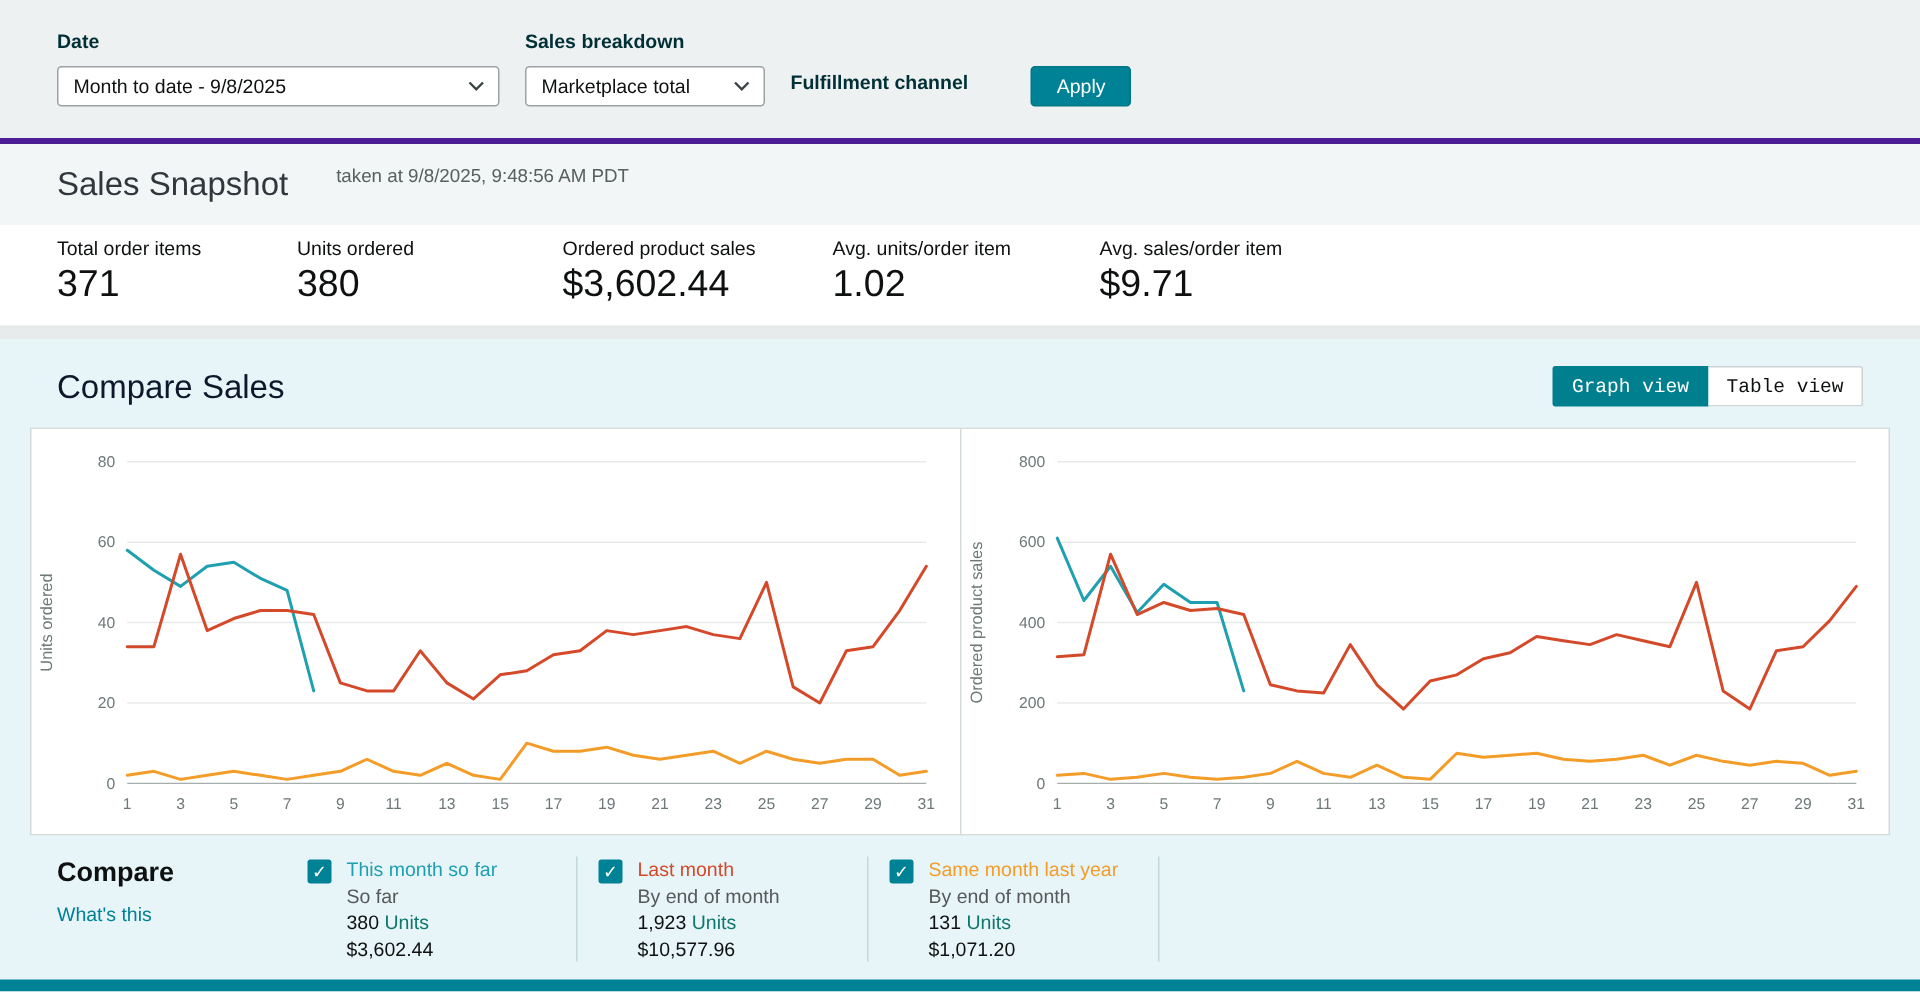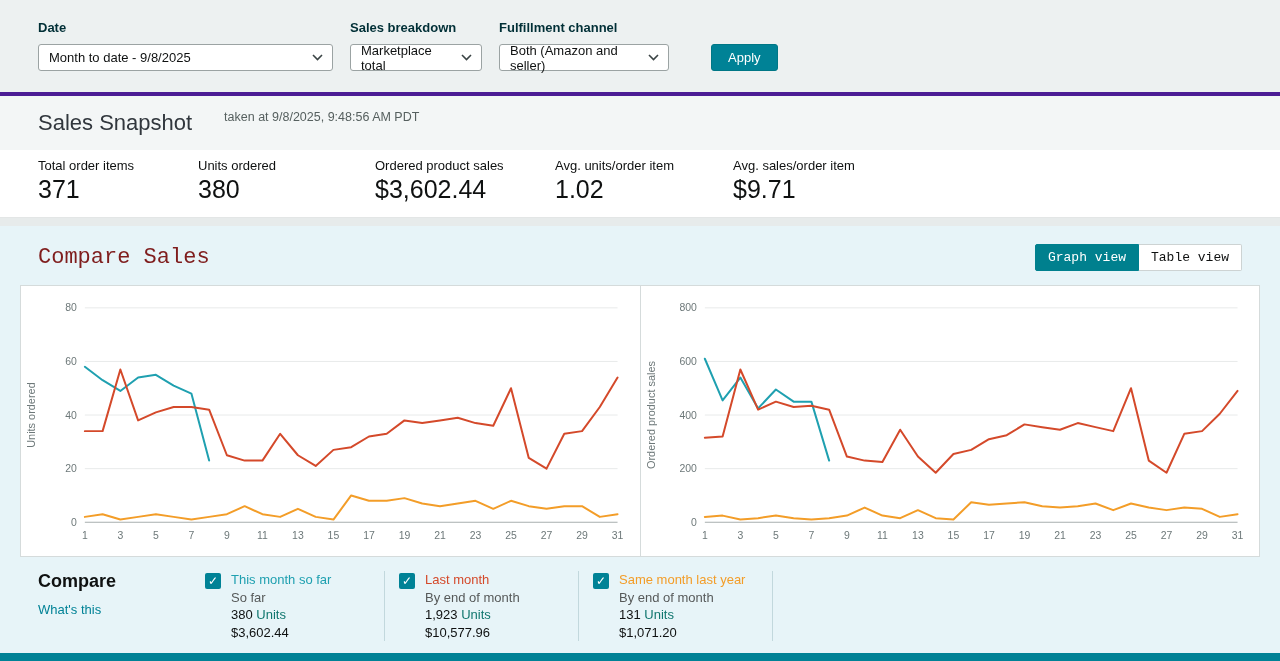--- a/index.html
+++ b/index.html
@@ -14,21 +14,21 @@
     background:#edf1f1; border-bottom:4px solid #4c1d95;
     padding:20px 38px 21px; display:flex; align-items:flex-end;
   }
   .filter-group { margin-right:17px; }
   .filter-label { display:block; font-size:13px; font-weight:bold; color:#002f36; margin-bottom:9px; line-height:15px; }
   .select {
     height:27px; background:#fff; border:1px solid #9ba3a3; border-radius:3px;
     display:flex; align-items:center; justify-content:space-between;
     padding:0 9px 0 10px; font-size:13px; color:#0f1111; cursor:pointer;
   }
-  .sel-date { width:295px; } .sel-breakdown { width:132px; } .sel-channel { width:170px; }
+  .sel-date { width:295px; } .sel-breakdown { width:160px; } .sel-channel { width:170px; }
   .chev { display:flex; align-items:center; margin-left:8px; }
   .apply-btn {
     margin-left:25px; height:27px; padding:0 16px; background:#008296; color:#fff;
     border:1px solid #007786; border-radius:3px; font-size:13px; cursor:pointer;
     font-family:"Liberation Sans", sans-serif;
   }
 
   
   .snapshot-band { background:#f3f6f6; padding:14px 38px; display:flex; align-items:flex-start; }
   .snapshot-title { font-size:22px; font-weight:400; color:#31373d; line-height:26px; }
@@ -37,21 +37,21 @@
   .metric { }
   .m0{width:160px}.m1{width:177px}.m2{width:180px}.m3{width:178px}.m4{width:auto}
   .metric-label { font-size:13px; color:#0f1111; line-height:15px; }
   .metric-value { font-size:25px; font-weight:400; color:#0f1111; margin-top:2px; line-height:28px; }
 
   .section-gap { height:8px; background:#e7ebeb; }
 
   
   .compare-section { background:#e7f4f8; height:432px; padding:18px 20px 0; }
   .compare-header { display:flex; justify-content:space-between; align-items:flex-start; padding:0 18px; margin-bottom:14px; }
-  .compare-title { font-size:22px; font-weight:400; color:#7f1d1d; line-height:27px;font-family:Liberation Mono, monospace; }
+  .compare-title { font-size:22px; font-weight:400; color:#0f172a; line-height:27px; }
   .view-toggle { display:flex; }
   .view-btn {
     height:27px; padding:0 12px; font-size:13px; background:#fff; color:#0f1111;
     border:1px solid #cdd3d3; cursor:pointer; font-family:Liberation Mono, monospace;
   }
   .view-btn:first-child { border-radius:2px 0 0 2px; }
   .view-btn:last-child  { border-radius:0 2px 2px 0; border-left:none; }
   .view-btn.active { background:#00808e; border-color:#00808e; color:#fff; }
 
   .charts-panel { background:#fff; border:1px solid #d5dbdb; display:flex; height:272px; }
@@ -104,28 +104,20 @@
         <span>Marketplace total</span>
         <span class="chev">
           <svg width="11" height="7" viewBox="0 0 11 7">
               <path d="M1 1l4.5 4.5L10 1" fill="none" stroke="#3b4445" stroke-width="1.6"></path>
             </svg>
         </span>
       </div>
     </div>
     <div class="filter-group">
       <span class="filter-label">Fulfillment channel</span>
-      <div class="select sel-channel">
-        <span>Both (Amazon and seller)</span>
-        <span class="chev">
-          <svg width="11" height="7" viewBox="0 0 11 7">
-              <path d="M1 1l4.5 4.5L10 1" fill="none" stroke="#3b4445" stroke-width="1.6"></path>
-            </svg>
-        </span>
-      </div>
     </div>
     <button class="apply-btn">Apply</button>
   </div>
 
   <div class="snapshot-band">
     <span class="snapshot-title">Sales Snapshot</span>
     <span class="taken-at">taken at 9/8/2025, 9:48:56 AM PDT</span>
   </div>
   <div class="metrics">
     <div class="metric m0">

